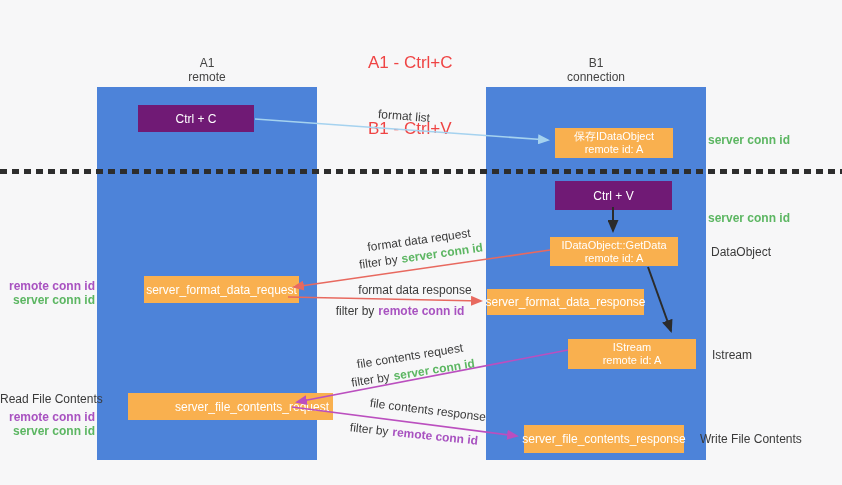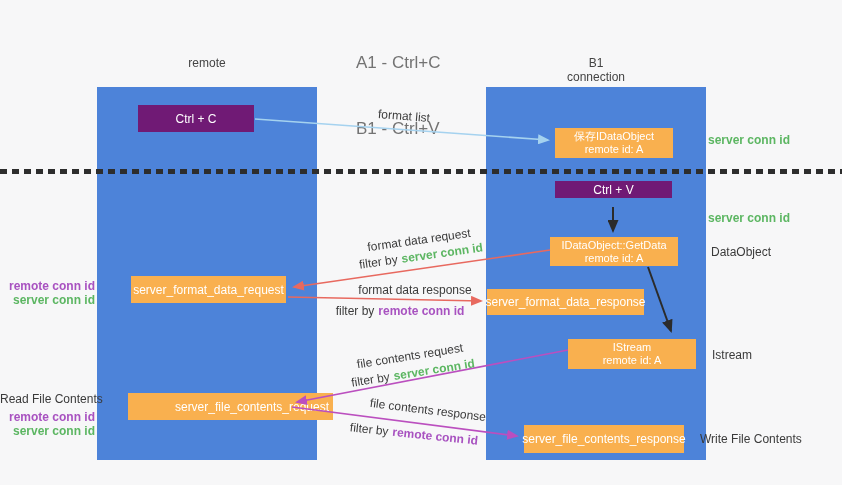--- a/index.html
+++ b/index.html
@@ -1,18 +1,18 @@
 <!DOCTYPE html>
 <html><head>
 <meta charset="utf-8">
 <style>
   html,body{margin:0;padding:0;background:#f7f7f8;font-family:"Liberation Sans","DejaVu Sans",sans-serif;}
   #canvas{position:relative;width:842px;height:485px;background:#f7f7f8;overflow:hidden;}
 
-  .title{position:absolute;left:356px;top:8px;font-size:17px;line-height:22px;color:#737373;white-space:pre;}
+  .title{position:absolute;left:368px;top:8px;font-size:17px;line-height:22px;color:#ef4444;white-space:pre;}
   .colheader{position:absolute;width:160px;text-align:center;font-size:12px;line-height:14px;color:#444;}
   .col{position:absolute;width:220px;background:#4d83d9;}
 
   .node{position:absolute;display:flex;flex-direction:column;align-items:center;justify-content:center;
         color:#fff;text-align:center;}
   .green-node{background:#701a75;font-size:12px;}
   .orange-node{background:#f9b04f;}
   .orange-node.two-line{font-size:11px;line-height:13px;text-align:center;}
   .orange-node.one-line{font-size:12px;}
 
@@ -36,20 +36,21 @@
 <body>
 
 <div id="canvas">
 
   <div class="title">
     <div>A1 - Ctrl+C</div>
     <div>B1 - Ctrl+V</div>
   </div>
 
   <div class="colheader" style="left:127px;top:56px;">
+    <div>A1</div>
     <div>remote</div>
   </div>
   <div class="colheader" style="left:516px;top:56px;">
     <div>B1</div>
     <div>connection</div>
   </div>
 
   <div class="col" style="left:97px;top:87px;height:373px;"></div>
   <div class="col" style="left:486px;top:87px;height:373px;"></div>
 
@@ -57,30 +58,30 @@
 
   <div class="node green-node" style="left:138px;top:105px;width:116px;height:27px;">
     <span>Ctrl + C</span>
   </div>
 
   <div class="node orange-node two-line" style="left:555px;top:128px;width:118px;height:30px;">
     <span>保存IDataObject</span>
     <span>remote id: A</span>
   </div>
 
-  <div class="node green-node" style="left:555px;top:181px;width:117px;height:17px;">
+  <div class="node green-node" style="left:555px;top:181px;width:117px;height:29px;">
     <span>Ctrl + V</span>
   </div>
 
   <div class="node orange-node two-line" style="left:550px;top:237px;width:128px;height:29px;">
     <span>IDataObject::GetData</span>
     <span>remote id: A</span>
   </div>
 
-  <div class="node orange-node one-line" style="left:131px;top:276px;width:155px;height:27px;text-align:center;">
+  <div class="node orange-node one-line" style="left:144px;top:276px;width:155px;height:27px;text-align:center;">
     <span>server_format_data_request</span>
   </div>
 
   <div class="node orange-node one-line" style="left:487px;top:289px;width:157px;height:26px;">
     <span>server_format_data_response</span>
   </div>
 
   <div class="node orange-node two-line" style="left:568px;top:339px;width:128px;height:30px;">
     <span>IStream</span>
     <span>remote id: A</span>

